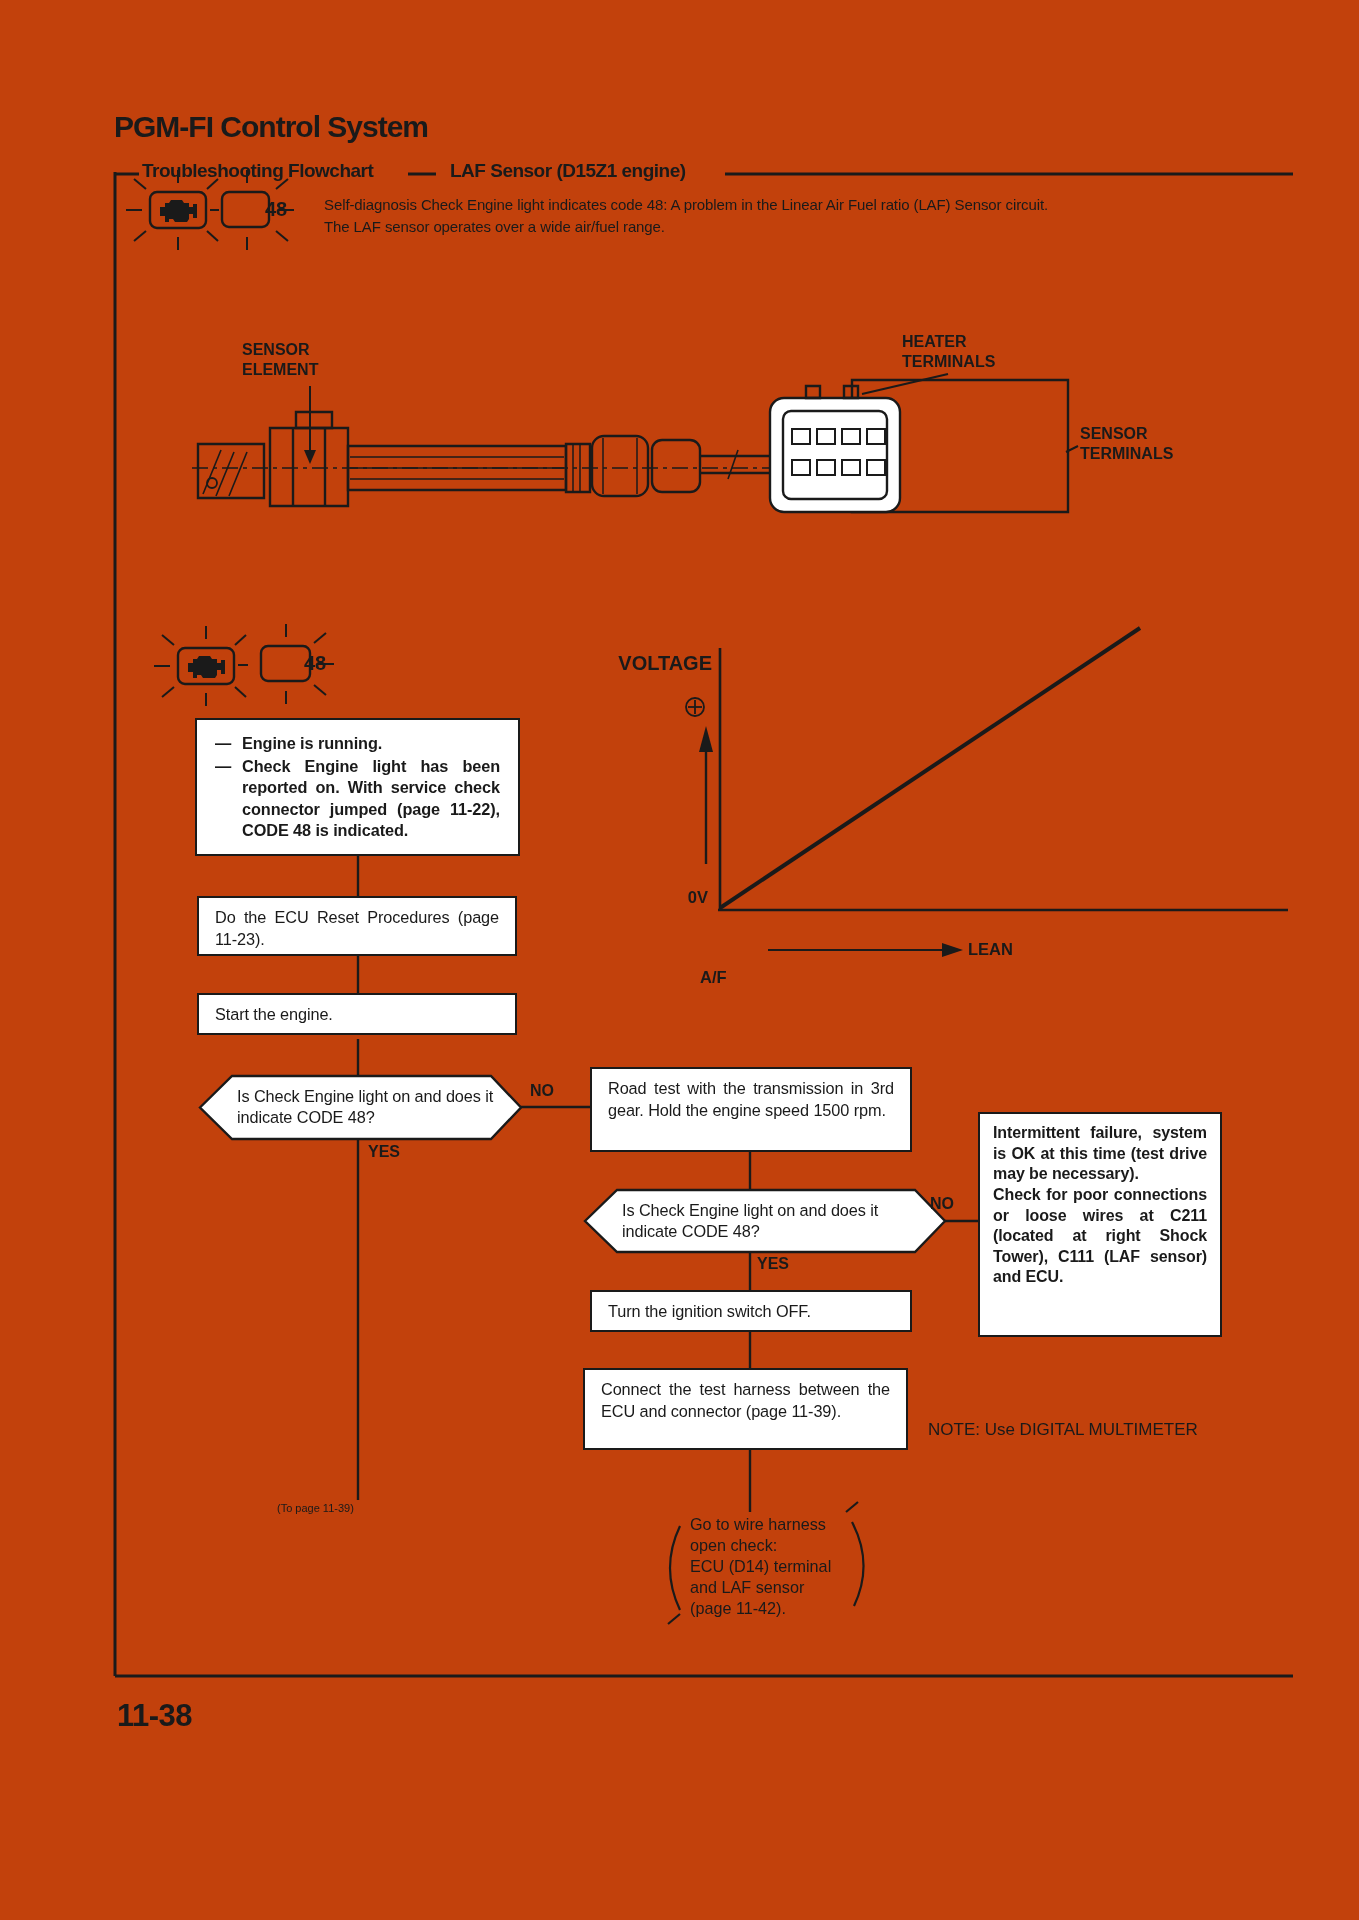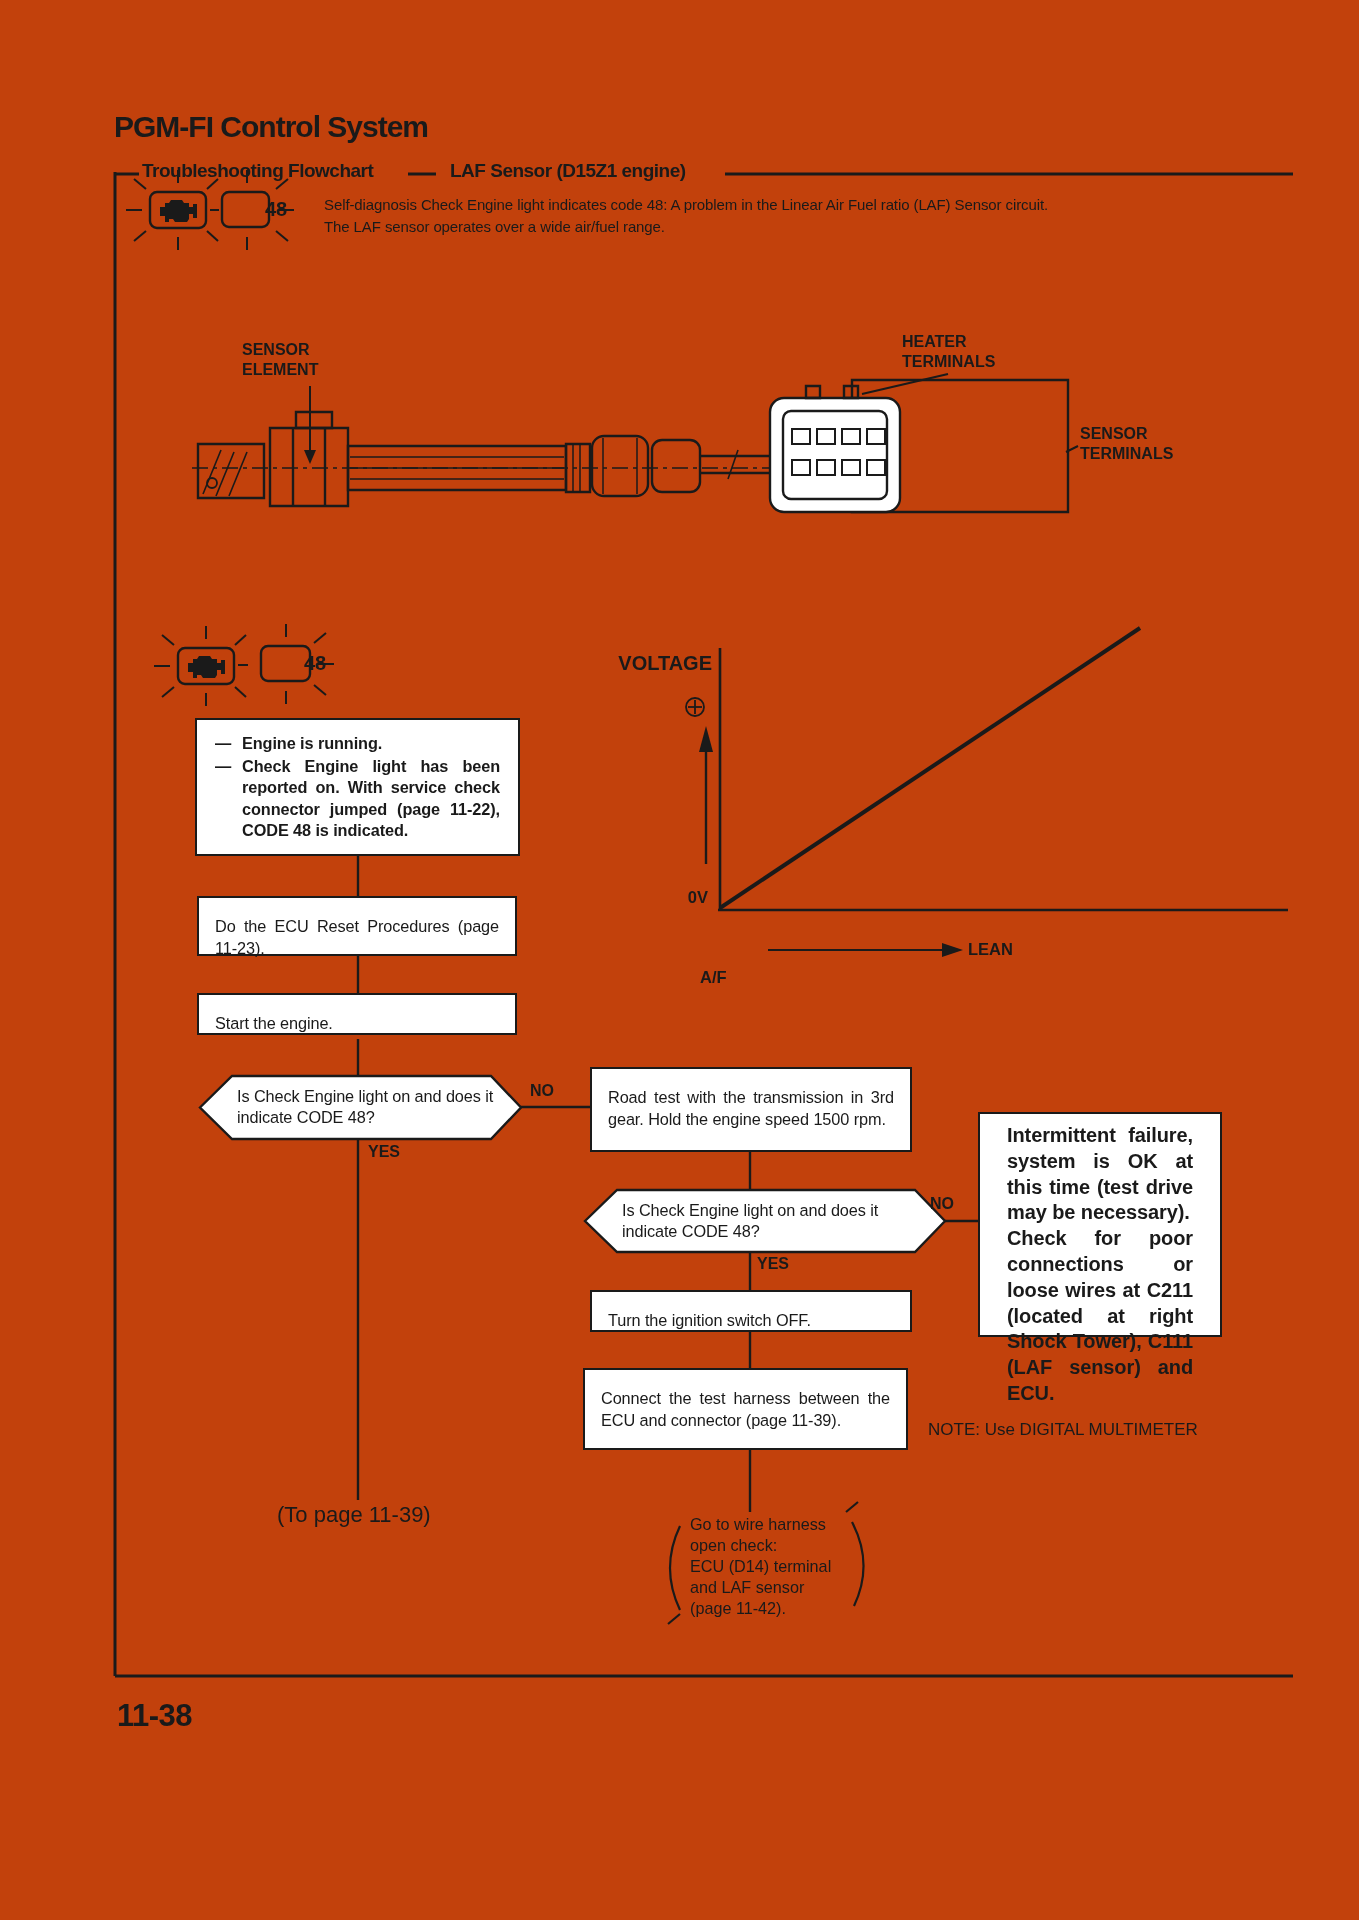--- a/index.html
+++ b/index.html
@@ -12,32 +12,32 @@
   .abs{position:absolute;}
   .art{position:absolute;left:0;top:0;width:1359px;height:1920px;}
   .title{left:114px;top:110px;font-size:30px;font-weight:700;letter-spacing:-1px;}
   .subtitle{font-size:19px;font-weight:700;letter-spacing:-0.5px;top:160px;}
   .intro{left:324px;top:194px;font-size:15px;line-height:1.45;letter-spacing:-0.1px;}
   .bold-label{font-size:16px;font-weight:700;line-height:1.25;white-space:pre-line;}
   .badge-num{font-size:20px;font-weight:700;margin-left:43px;}
   .flow-box{
     position:absolute;background:#fff;border:2.4px solid #1a1a1a;
     font-size:16.3px;line-height:1.32;letter-spacing:-0.1px;
-    padding:18px 16px;box-sizing:border-box;text-align:justify;
+    padding:9px 16px;box-sizing:border-box;text-align:justify;
   }
   .flow-box p{margin:0;}
   .cond{font-weight:700;}
   .cond-item{position:relative;padding-left:27px;margin-bottom:1px;}
   .cond-item .dash{position:absolute;left:0;top:0;}
   .hex-text{position:absolute;font-size:16.3px;line-height:1.3;letter-spacing:-0.1px;}
   .yn{position:absolute;font-size:16px;font-weight:700;}
   .graph-label{position:absolute;font-size:16.5px;font-weight:700;}
-  .plain{font-size:22px;}
+  .plain{font-size:11px;}
   .terminal-text{font-size:16.2px;line-height:1.3;white-space:pre-line;}
-  .intermittent{font-weight:700;font-size:20px;line-height:1.29;padding:9px 27px;}
+  .intermittent{font-weight:700;font-size:16px;line-height:1.29;padding:9px 13px;}
   .page-num{left:117px;top:1698px;font-size:31px;font-weight:700;letter-spacing:-0.5px;}
   svg line, svg path, svg rect, svg polygon, svg polyline, svg circle{vector-effect:non-scaling-stroke;}
 </style>
 </head>
 <body>
 
 <div class="page">
 
   <svg class="art" viewBox="0 0 1359 1920">
     <g stroke="#1a1a1a" fill="none">

